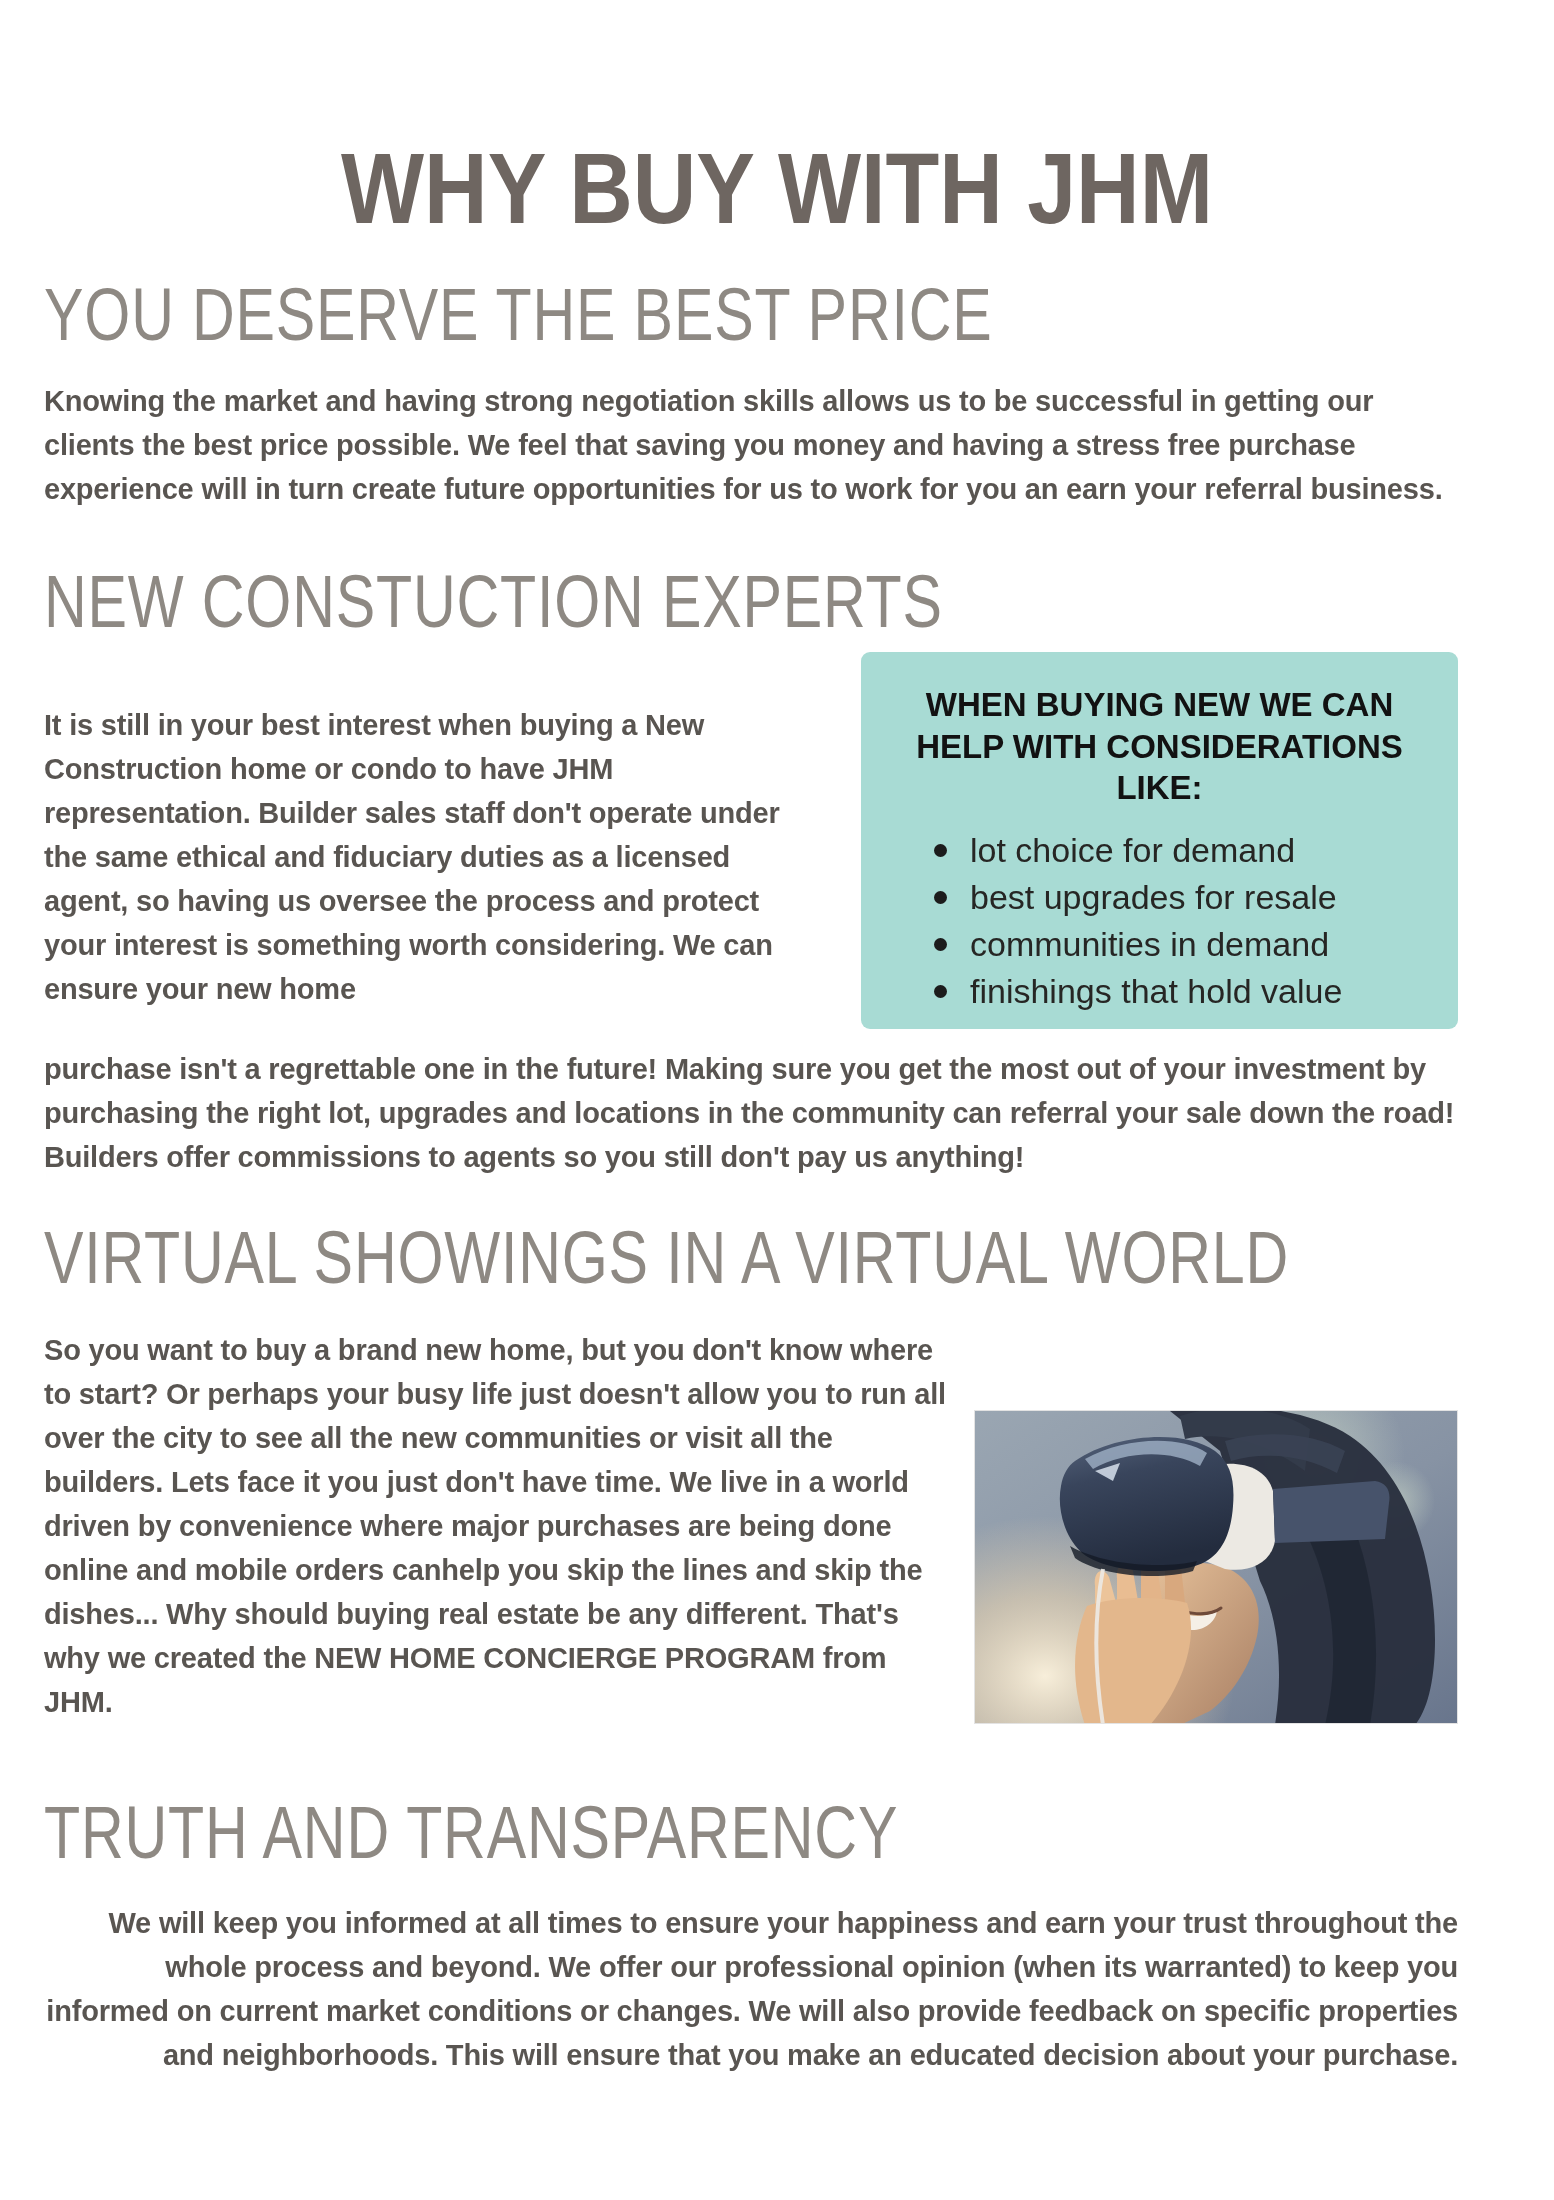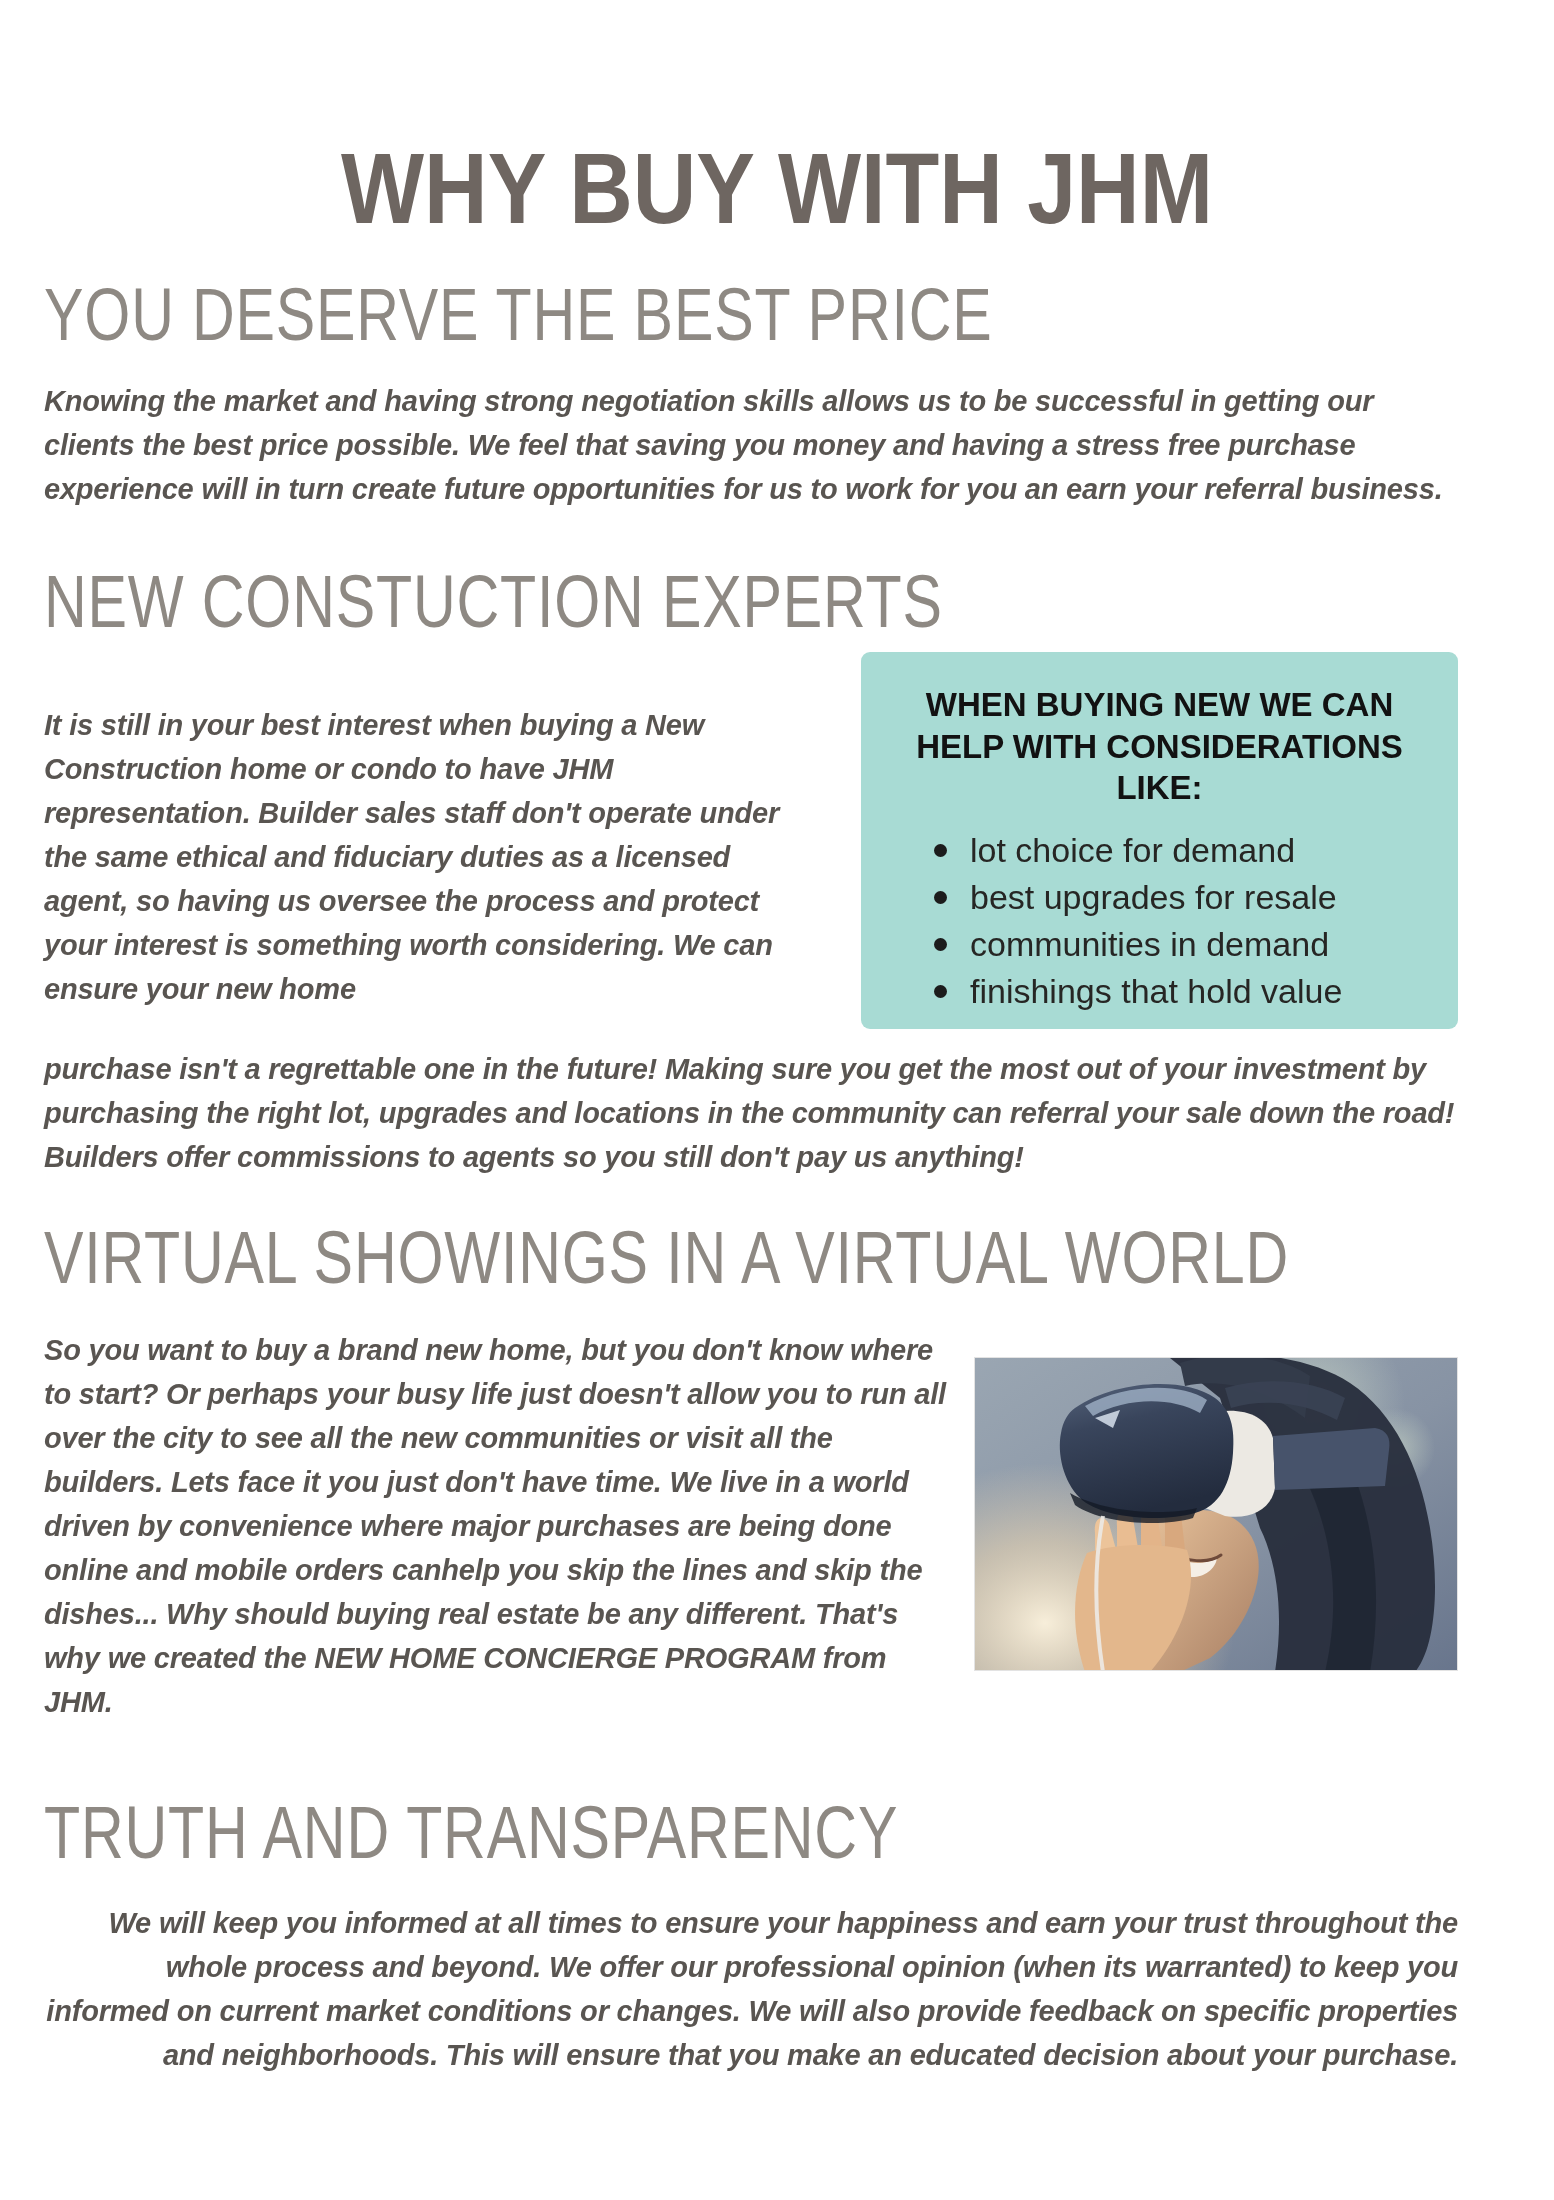--- a/index.html
+++ b/index.html
@@ -43,21 +43,20 @@
   .h-best  { margin-top: 34px; }
   .h-nc    { margin-top: 48px; }
   .h-vs    { margin-top: 36px; }
   .h-truth { margin-top: 66px; }
   p.body {
     font-size: 29px;
     font-weight: bold;
     color: #595551;
     line-height: 44px;
     letter-spacing: -0.2px;
-    font-style: italic;
   }
   .p-best  { margin-top: 22px; max-width: 1420px; }
   .p-full  { margin-top: 18px; max-width: 1420px; }
   .p-truth { margin-top: 26px; max-width: 1420px; text-align: right; }
 
   .nc-row { display: flex; margin-top: 8px; align-items: center; gap: 20px; }
   .nc-left { width: 757px; padding-top: 32px; flex: 0 0 757px; }
   .callout {
     margin-left: 40px;
     width: 617px; min-height: 319px;
@@ -86,21 +85,21 @@
     color: #262624;
     line-height: 47px;
   }
   .callout-item .dot {
     position: absolute;
     left: -36px; top: 17px;
     width: 13px; height: 13px;
     border-radius: 50%;
     background: #1c1c1c;
   }
-  .vs-row { display: flex; margin-top: 4px; align-items: center; }
+  .vs-row { display: flex; margin-top: 4px; align-items: flex-end; }
   .vs-left { flex: 1; padding-top: 24px; margin-right: 26px; max-width: 904px; }
   .vs-photo {
     flex: 0 0 484px;
     width: 484px; height: 314px;
     margin-top: 0;
     border: 1px solid #e3e3e3;
     overflow: hidden;
   }
   .vs-photo svg { display: block; }
 </style>

